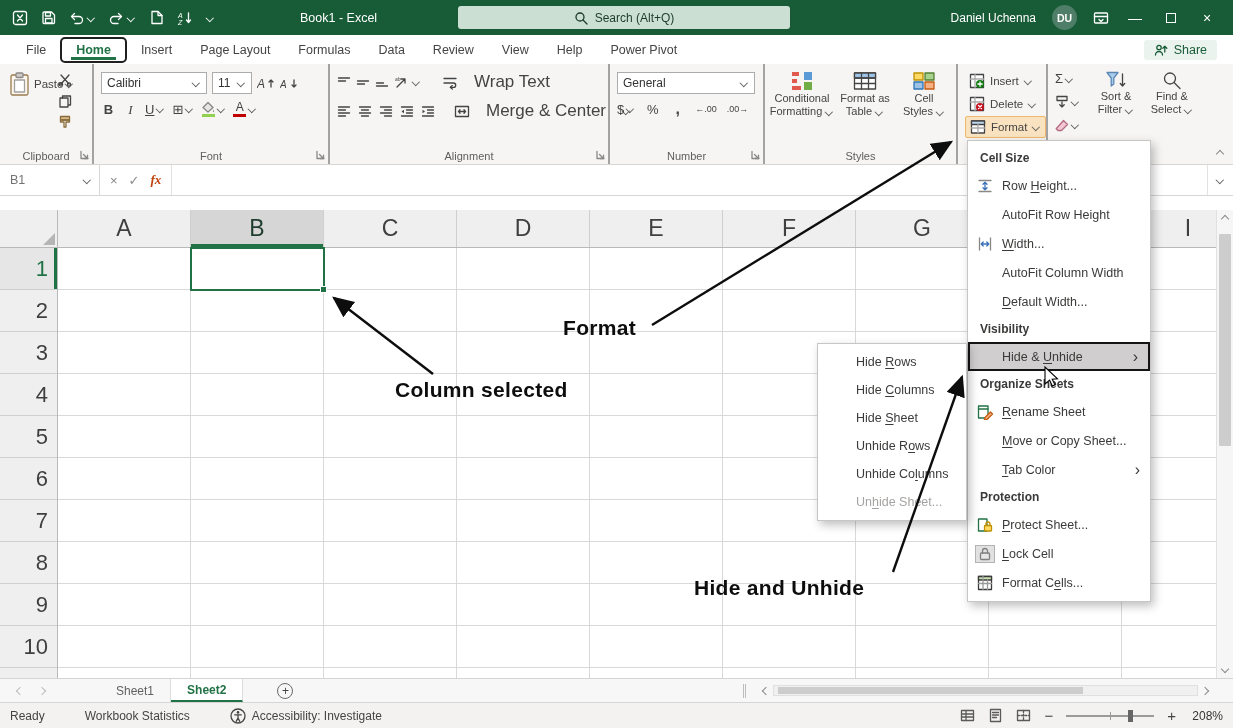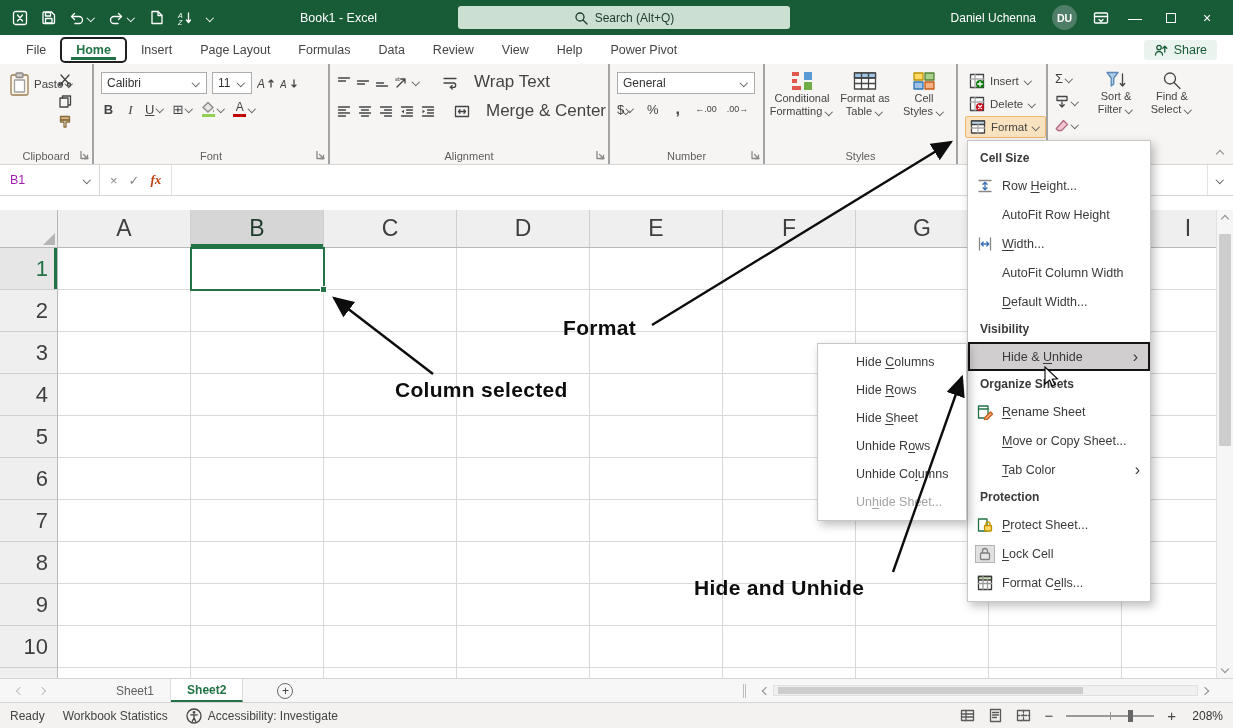--- a/index.html
+++ b/index.html
@@ -55,21 +55,21 @@
 .paste{position:absolute;left:8px;top:7px;width:44px;display:flex;flex-direction:row;align-items:center;gap:2px;font-size:11.5px}
 .clipcol{position:absolute;left:58px;top:9px;display:flex;flex-direction:column;gap:7px;align-items:flex-start}
 .txtbtn{display:inline-flex;align-items:center;gap:16px;font-size:17px;color:#444;white-space:nowrap}
 .bigbtn{position:absolute;top:6px;display:flex;flex-direction:column;align-items:center;font-size:11px;line-height:13px;color:#444;text-align:center}
 .bigbtn .l2{display:inline-flex;align-items:center;gap:3px}
 .cellrow{position:absolute;left:7px;height:22px;display:flex;align-items:center;gap:5px;font-size:11.5px;padding:0 4px;border-radius:2px}
 .cellrow.hlt{background:#f9e2c0;border:1px solid #eeb76b}
 .collapse{position:absolute;right:8px;bottom:6px}
 
 .fbar{position:absolute;left:0;top:165px;width:100%;height:31px;background:#fff;border-bottom:1px solid #d8d6d4;display:flex;align-items:center}
-.namebox{width:100px;height:100%;border-right:1px solid #d8d6d4;display:flex;align-items:center;padding:0 7px 0 10px;font-size:12.5px;color:#a21caf}
+.namebox{width:100px;height:100%;border-right:1px solid #d8d6d4;display:flex;align-items:center;padding:0 7px 0 10px;font-size:12.5px;color:#737373}
 .namebox .dd{margin-left:auto}
 .ficons{display:flex;align-items:center;gap:11px;padding:0 10px;color:#8a8886;font-size:13px;border-right:1px solid #e4e2e0;height:100%}
 .fx{font-style:italic;font-family:"Liberation Serif",serif;color:#c2410c;font-weight:700}
 .finput{flex:1;height:100%}
 .fexpand{width:26px;height:100%;display:flex;align-items:center;justify-content:center;border-left:1px solid #e4e2e0}
 
 .sheet{position:absolute;left:0;top:210px;width:1233px;height:468px;background:#fff}
 .corner{position:absolute;left:0;top:0;width:58px;height:38px;background:#efefef;border-right:1px solid #b9b9b9;border-bottom:1px solid #b9b9b9}
 .corner::after{content:"";position:absolute;right:2px;bottom:2px;border-left:12px solid transparent;border-bottom:12px solid #b5b5b5}
 .colheaders{position:absolute;left:58px;top:0;right:17px;height:38px;display:flex;overflow:hidden;background:#efefef;border-bottom:1px solid #b9b9b9}
@@ -107,21 +107,21 @@
 .stabs{display:flex;height:100%}
 .stab{padding:0 16px;display:flex;align-items:center;font-size:12px;color:#616161;border-right:1px solid #dcdcdc;height:100%}
 .stab.active{background:#fff;color:#217346;font-weight:700;border-bottom:2.5px solid #217346}
 .addsheet{margin-left:34px;width:16px;height:16px;border:1px solid #6a6a6a;border-radius:50%;display:flex;align-items:center;justify-content:center;font-size:12px;color:#444;line-height:1}
 .tabsplit{margin-left:450px;width:3px;height:14px;border-left:1px solid #bdbdbd;border-right:1px solid #bdbdbd}
 .hscroll{position:absolute;left:760px;right:22px;top:4px;height:15px;display:flex;align-items:center}
 .htrack{flex:1;height:11px;background:#f0f0f0;border:1px solid #e0e0e0;position:relative;margin:0 3px}
 .hthumb{position:absolute;left:4px;top:1px;bottom:1px;width:72%;background:#cdcdcd}
 
 .statusbar{position:absolute;left:0;top:702px;width:100%;height:26px;background:#f3f2f1;border-top:1px solid #d6d6d6;display:flex;align-items:center;font-size:12px;color:#444}
-.sleft{display:flex;align-items:center;gap:18px;padding-left:10px}
+.sleft{display:flex;align-items:center;gap:40px;padding-left:10px}
 .acc{display:flex;align-items:center;gap:6px}
 .sright{margin-left:auto;display:flex;align-items:center;gap:13px;padding-right:10px;color:#5a5a5a}
 .zoomslider{width:88px;height:14px;position:relative}
 .zoomslider::before{content:"";position:absolute;left:0;right:0;top:6px;height:2px;background:#9a9a9a}
 .zoomslider::after{content:"";position:absolute;left:44px;top:3px;width:1px;height:8px;background:#9a9a9a}
 .zthumb{position:absolute;left:62px;top:1px;width:5px;height:12px;background:#666}
 .zoomtxt{font-size:12px;color:#333;min-width:34px;text-align:right}
 .pm{font-size:15px;line-height:1;color:#444}
 </style>
 </head>
@@ -737,24 +737,24 @@
             <rect x="1.5" y="1.5" width="13" height="13" fill="#fff"></rect>
             <rect x="1.5" y="1.5" width="13" height="3.5" fill="#c6e0b4"></rect>
             <path d="M1.5 8.5 h13 M6 1.5 v13 M10.5 5 v9.5" stroke="#999"></path>
           </svg>
         </span>
         <span class="mlabel">Format C<u>e</u>lls...</span>
       </div>
     </div>
   <div class="menu" id="hide-submenu">
       <div class="mitem sub">
+        <span class="mlabel">Hide <u>R</u>ows</span>
+      </div>
+      <div class="mitem sub">
         <span class="mlabel">Hide <u>C</u>olumns</span>
-      </div>
-      <div class="mitem sub">
-        <span class="mlabel">Hide <u>R</u>ows</span>
       </div>
       <div class="mitem sub">
         <span class="mlabel">Hide <u>S</u>heet</span>
       </div>
       <div class="mitem sub">
         <span class="mlabel">Unhide R<u>o</u>ws</span>
       </div>
       <div class="mitem sub">
         <span class="mlabel">Unhide Co<u>l</u>umns</span>
       </div>

